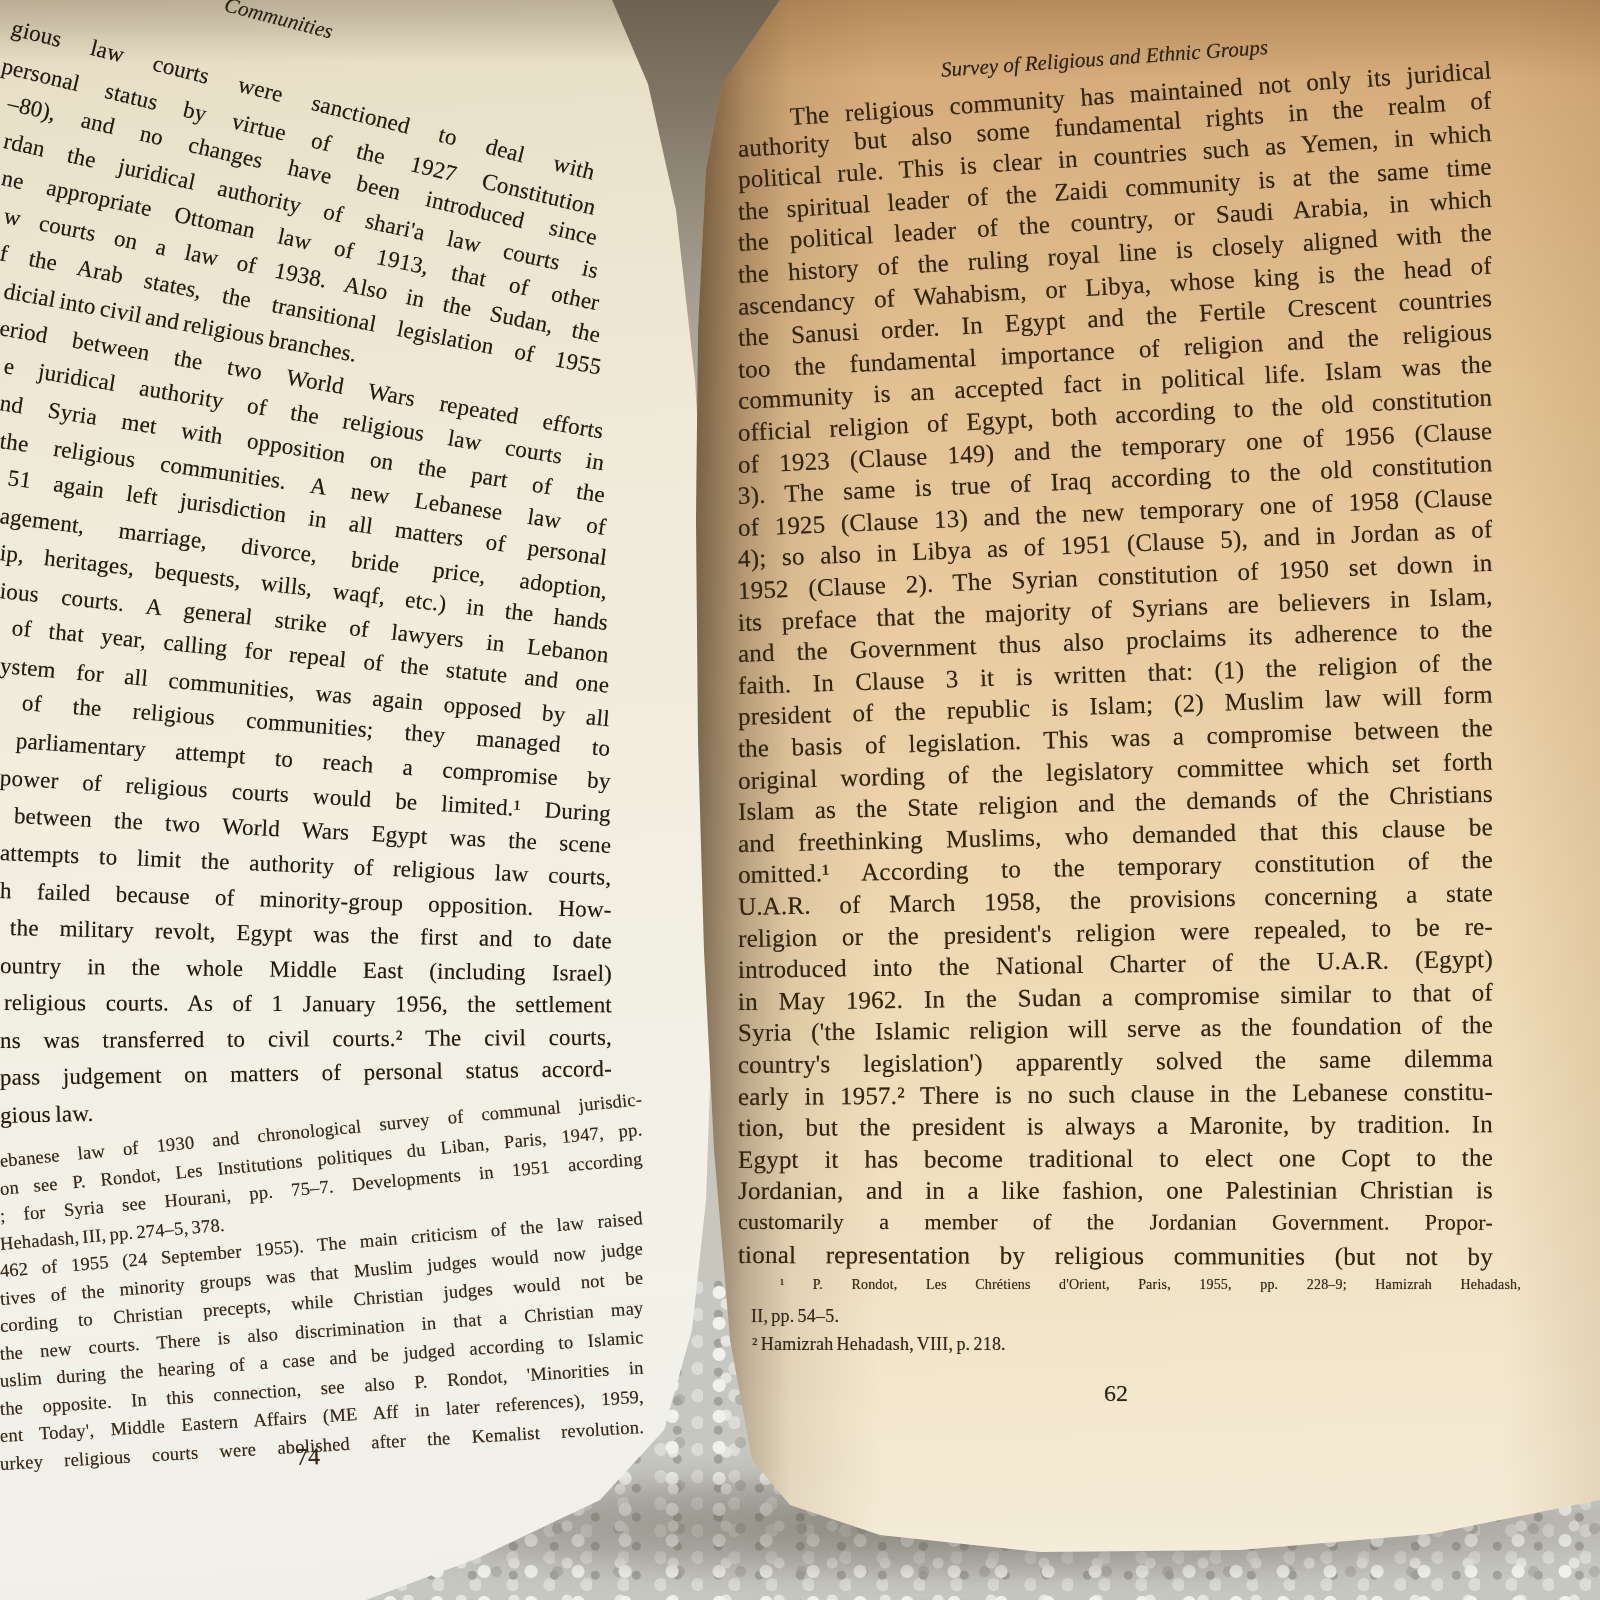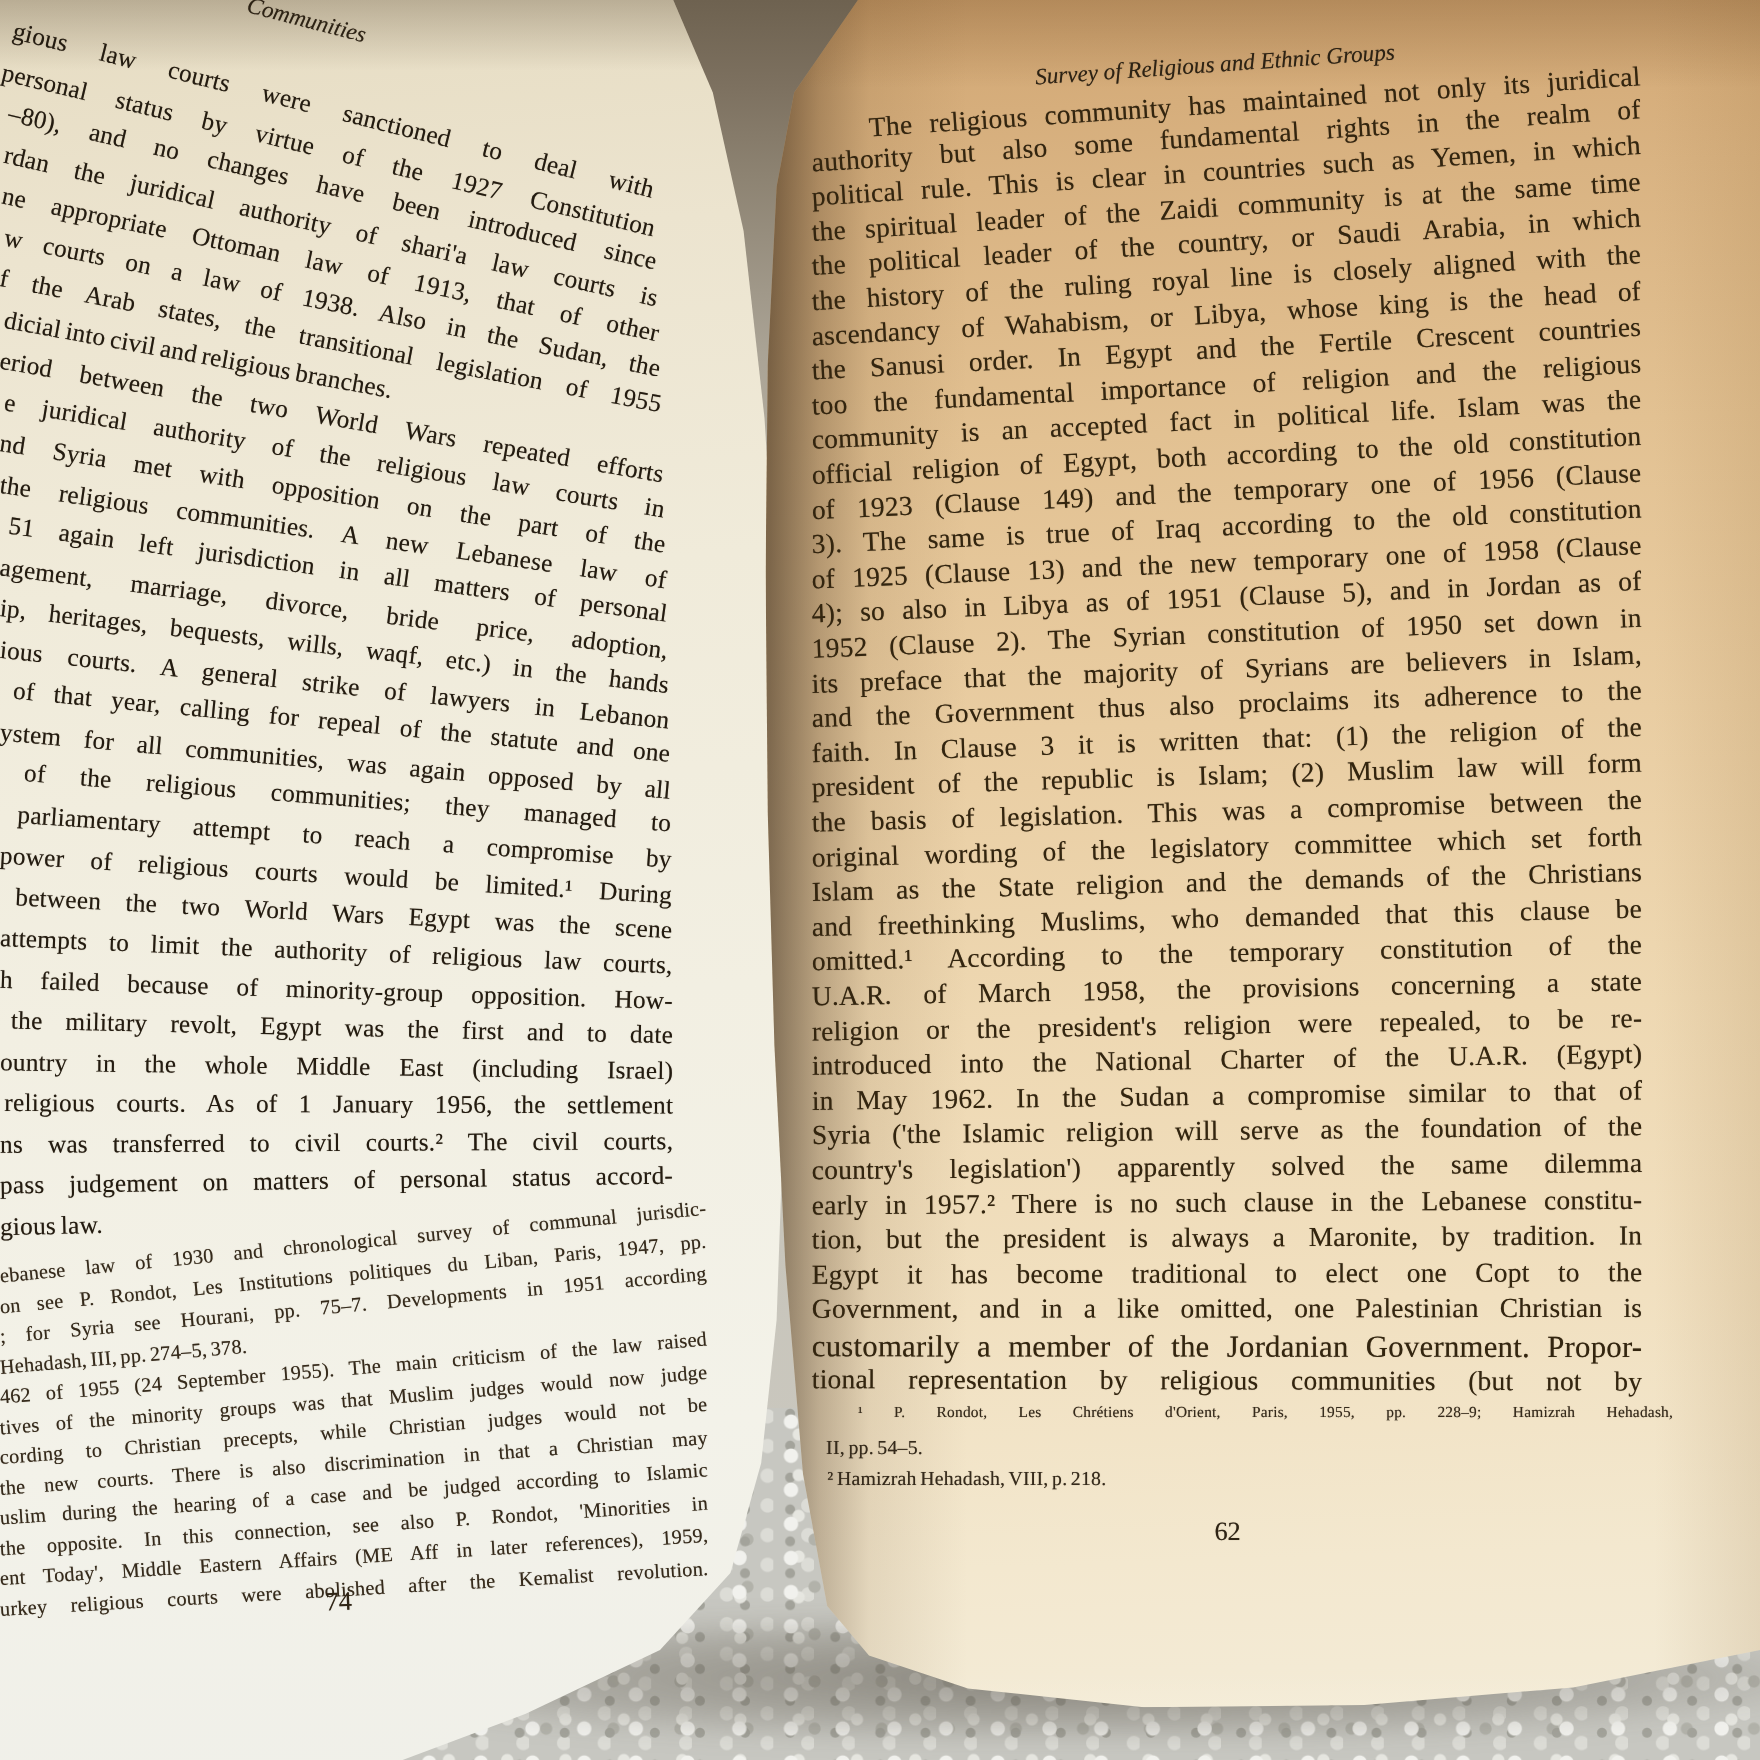--- a/index.html
+++ b/index.html
@@ -140,22 +140,22 @@
         <div class="tl rp-line" style="left: 738px; top: 862.4px; width: 755px; font-size: 25px; transform: rotate(-1.16deg);">omitted.¹ According to the temporary constitution of the</div>
         <div class="tl rp-line" style="left: 738px; top: 894px; width: 755px; font-size: 25px; transform: rotate(-1.05deg);">U.A.R. of March 1958, the provisions concerning a state</div>
         <div class="tl rp-line" style="left: 738px; top: 925.6px; width: 755px; font-size: 25px; transform: rotate(-0.94deg);">religion or the president's religion were repealed, to be re-</div>
         <div class="tl rp-line" style="left: 738px; top: 957.2px; width: 755px; font-size: 25px; transform: rotate(-0.83deg);">introduced into the National Charter of the U.A.R. (Egypt)</div>
         <div class="tl rp-line" style="left: 738px; top: 988.8px; width: 755px; font-size: 25px; transform: rotate(-0.72deg);">in May 1962. In the Sudan a compromise similar to that of</div>
         <div class="tl rp-line" style="left: 738px; top: 1020.4px; width: 755px; font-size: 25px; transform: rotate(-0.61deg);">Syria ('the Islamic religion will serve as the foundation of the</div>
         <div class="tl rp-line" style="left: 738px; top: 1052px; width: 755px; font-size: 25px; transform: rotate(-0.5deg);">country's legislation') apparently solved the same dilemma</div>
         <div class="tl rp-line" style="left: 738px; top: 1083.6px; width: 755px; font-size: 25px; transform: rotate(-0.39deg);">early in 1957.² There is no such clause in the Lebanese constitu-</div>
         <div class="tl rp-line" style="left: 738px; top: 1115.2px; width: 755px; font-size: 25px; transform: rotate(-0.28deg);">tion, but the president is always a Maronite, by tradition. In</div>
         <div class="tl rp-line" style="left: 738px; top: 1146.8px; width: 755px; font-size: 25px; transform: rotate(-0.17deg);">Egypt it has become traditional to elect one Copt to the</div>
-        <div class="tl rp-line" style="left: 738px; top: 1178.4px; width: 755px; font-size: 25px; transform: rotate(-0.0599999deg);">Government, and in a like omitted, one Palestinian Christian is</div>
-        <div class="tl rp-line" style="left: 738px; top: 1210px; width: 755px; font-size: 28px; transform: rotate(0.05deg);">customarily a member of the Jordanian Government. Propor-</div>
+        <div class="tl rp-line" style="left: 738px; top: 1178.4px; width: 755px; font-size: 25px; transform: rotate(-0.0599999deg);">Jordanian, and in a like fashion, one Palestinian Christian is</div>
+        <div class="tl rp-line" style="left: 738px; top: 1210px; width: 755px; font-size: 22px; transform: rotate(0.05deg);">customarily a member of the Jordanian Government. Propor-</div>
         <div class="tl rp-line" style="left: 738px; top: 1241.6px; width: 755px; font-size: 25px; transform: rotate(0.16deg);">tional representation by religious communities (but not by</div>
       </div>
     <div id="right-foot">
         <div class="tl foot" style="left: 752px; top: 1278px; width: 741px; font-size: 14px; transform: rotate(0deg); margin-left: 28px;">¹ P. Rondot, Les Chrétiens d'Orient, Paris, 1955, pp. 228–9; Hamizrah Hehadash,</div>
         <div class="tl foot natural" style="left: 735px; top: 1307px; width: 220px; font-size: 18px; transform: rotate(0deg); margin-left: 16px;">II, pp. 54–5.</div>
         <div class="tl foot natural" style="left: 752px; top: 1335px; width: 430px; font-size: 18px; transform: rotate(0deg);">² Hamizrah Hehadash, VIII, p. 218.</div>
       </div>
 
     <div class="pagenum" style="left:296px;top:1444px;font-size:24px;transform:rotate(-2deg);">74</div>
     <div class="pagenum" style="left:1104px;top:1380px;font-size:24px;">62</div>

